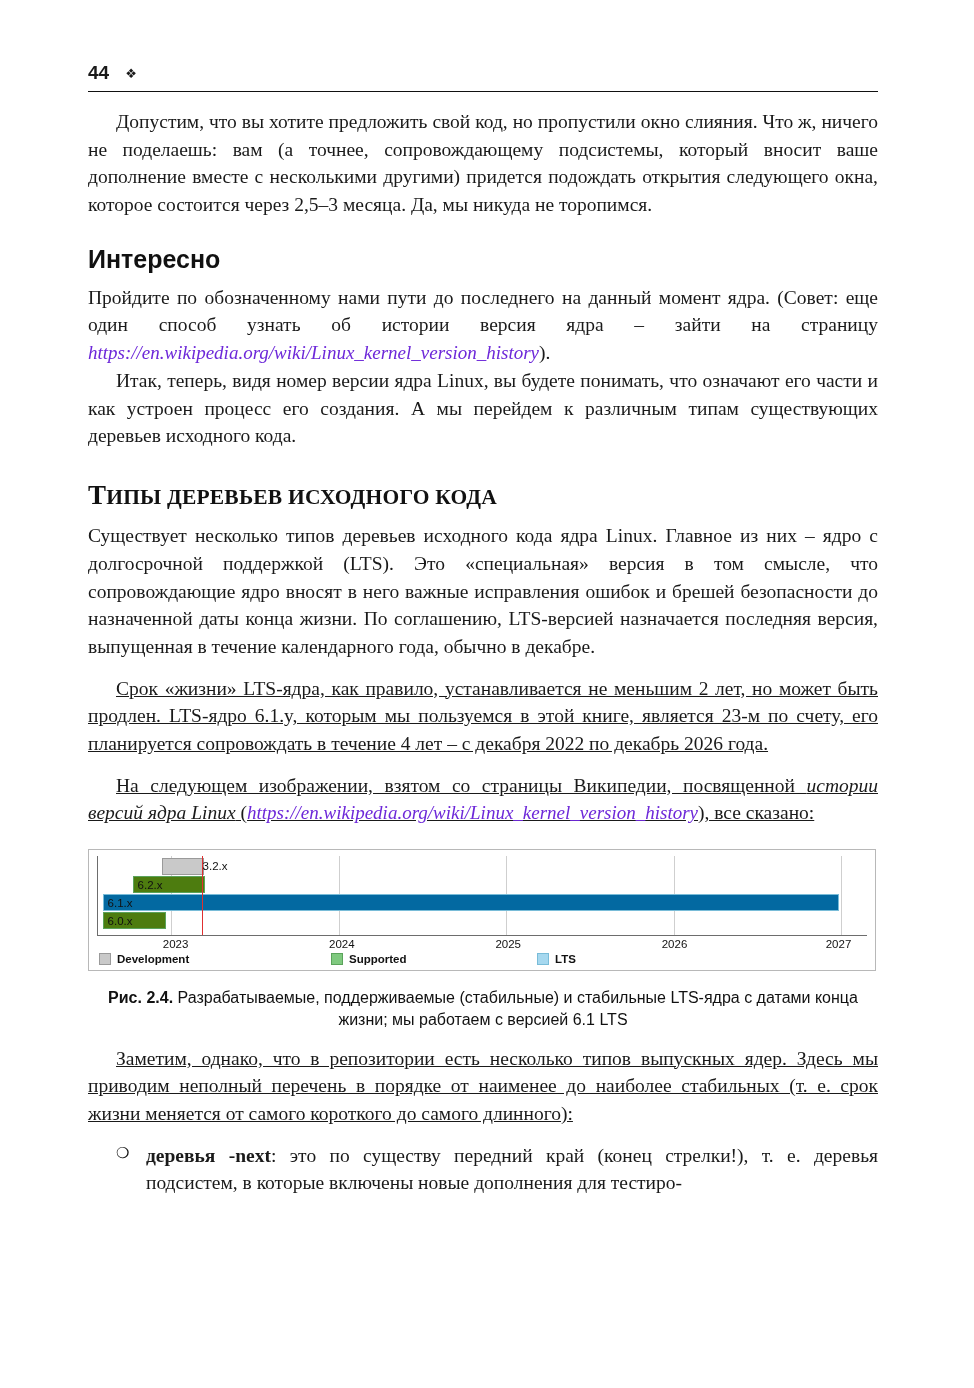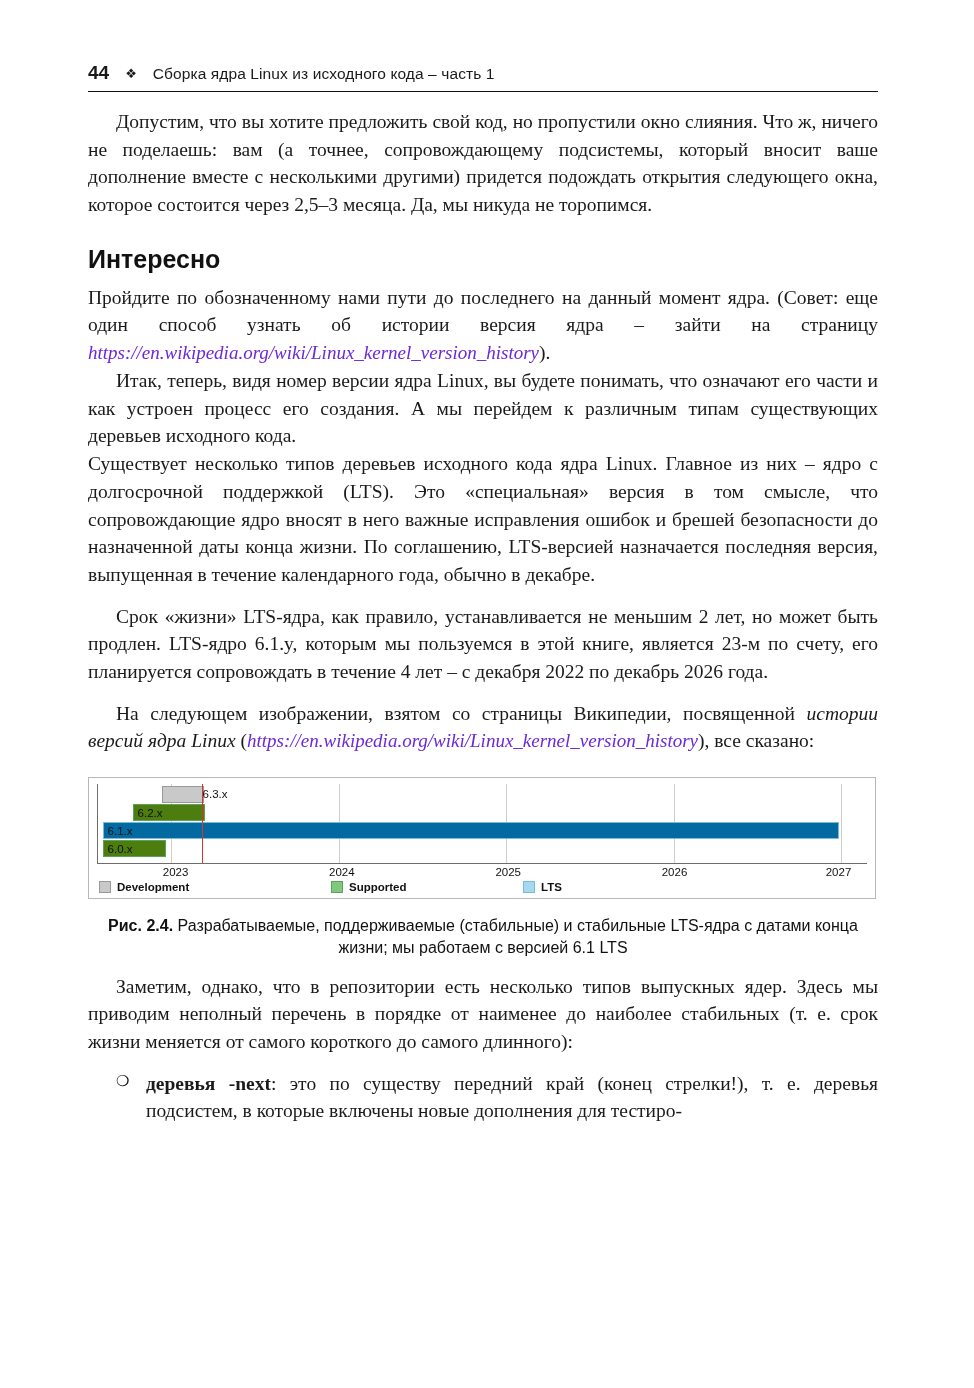--- a/index.html
+++ b/index.html
@@ -66,20 +66,21 @@
     line-height: 1.42;
     text-align: justify;
     text-justify: inter-word;
     hyphens: manual;
   }
   p.indent {
     text-indent: 28px;
   }
   .para-block {
     margin-top: 14px;
+    text-decoration: underline;
   }
   .first-para {
     margin-top: 16px;
   }
 
   h2.section {
     font-family: "Liberation Sans", sans-serif;
     font-weight: bold;
     font-size: 25px;
     margin: 26px 0 10px 0;
@@ -244,33 +245,33 @@
 </style>
 </head>
 <body>
 
 <div class="page">
   <div class="content">
 
     <div class="header">
       <span class="pagenum">44</span>
       <span class="diamond">❖</span>
-      <span class="chaptertitle">Сборка ядра Linux из исходного кода – часть 1</span>
     </div>
 
     <div class="first-para">
       <p class="indent">Допустим, что вы хотите предложить свой код, но пропустили окно слияния. Что ж, ничего не поделаешь: вам (а точнее, сопровождающему подсистемы, который вносит ваше дополнение вместе с несколькими другими) придется подождать открытия следующего окна, которое состоится через 2,5–3 месяца. Да, мы никуда не торопимся.</p>
     </div>
 
     <h2 class="section">Интересно</h2>
 
     <p><span>Пройдите по обозначенному нами пути до последнего на данный момент ядра. (Совет: еще один способ узнать об истории версия ядра – зайти на стра­ницу </span><span class="link">https://en.wikipedia.org/wiki/Linux_kernel_version_history</span><span>).</span></p>
 
     <p class="indent">Итак, теперь, видя номер версии ядра Linux, вы будете понимать, что озна­чают его части и как устроен процесс его создания. А мы перейдем к различ­ным типам существующих деревьев исходного кода.</p>
 
+    <h2 class="smallcaps"><span class="big">Т</span><span class="sc">ИПЫ ДЕРЕВЬЕВ ИСХОДНОГО КОДА</span></h2>
 
     <p>Существует несколько типов деревьев исходного кода ядра Linux. Главное из них – ядро с долгосрочной поддержкой (LTS). Это «специальная» версия в том смысле, что сопровождающие ядро вносят в него важные исправления ошибок и брешей безопасности до назначенной даты конца жизни. По соглашению, LTS-версией назначается последняя версия, выпущенная в течение календар­ного года, обычно в декабре.</p>
 
     <div class="para-block">
       <p class="indent">Срок «жизни» LTS-ядра, как правило, устанавливается не меньшим 2 лет, но может быть продлен. LTS-ядро 6.1.y, которым мы пользуемся в этой книге, яв­ляется 23-м по счету, его планируется сопровождать в течение 4 лет – с декабря 2022 по декабрь 2026 года.</p>
     </div>
 
     <div class="para-block">
       <p class="indent"><span>На следующем изображении, взятом со страницы Википедии, посвященной </span><span class="it">истории версий ядра Linux</span><span> (</span><span class="link">https://en.wikipedia.org/wiki/Linux_kernel_version_history</span><span>), все сказано:</span></p>
     </div>
@@ -279,21 +280,21 @@
       <div class="chart">
         <div class="chart-plot">
 
           <div class="gridline" style="left:9.5%;"></div>
           <div class="gridline" style="left:31.3%;"></div>
           <div class="gridline" style="left:53.1%;"></div>
           <div class="gridline" style="left:74.9%;"></div>
           <div class="gridline" style="left:96.6%;"></div>
 
           <div class="bar dev" style="left:8.3%; width:5.5%; top:2px;"></div>
-          <span class="bar-label-out" style="left:13.6%; top:2px;">6.3.x</span>
+          <span class="bar-label-out" style="left:13.6%; top:2px;">3.2.x</span>
 
           <div class="bar sup" style="left:4.5%; width:9.4%; top:20px;">6.2.x</div>
 
           <div class="bar lts" style="left:0.6%; width:95.8%; top:38px;">6.1.x</div>
 
           <div class="bar sup" style="left:0.6%; width:8.2%; top:56px;">6.0.x</div>
 
           <div class="nowline" style="left:13.5%;"></div>
         </div>
 
@@ -307,21 +308,21 @@
 
         <div class="legend">
           <span class="legend-item" style="left:0px;">
             <span class="legend-swatch sw-dev"></span>
             <span>Development</span>
           </span>
           <span class="legend-item" style="left:232px;">
             <span class="legend-swatch sw-sup"></span>
             <span>Supported</span>
           </span>
-          <span class="legend-item" style="left:424px;text-align:center;">
+          <span class="legend-item" style="left:438px;text-align:center;">
             <span class="legend-swatch sw-lts"></span>
             <span>LTS</span>
           </span>
         </div>
       </div>
 
       <div class="caption"><span class="cap-label">Рис. 2.4.</span><span> Разрабатываемые, поддерживаемые (стабильные) и стабильные LTS-ядра с датами конца жизни; мы работаем с версией 6.1 LTS</span></div>
     </div>
 
 

